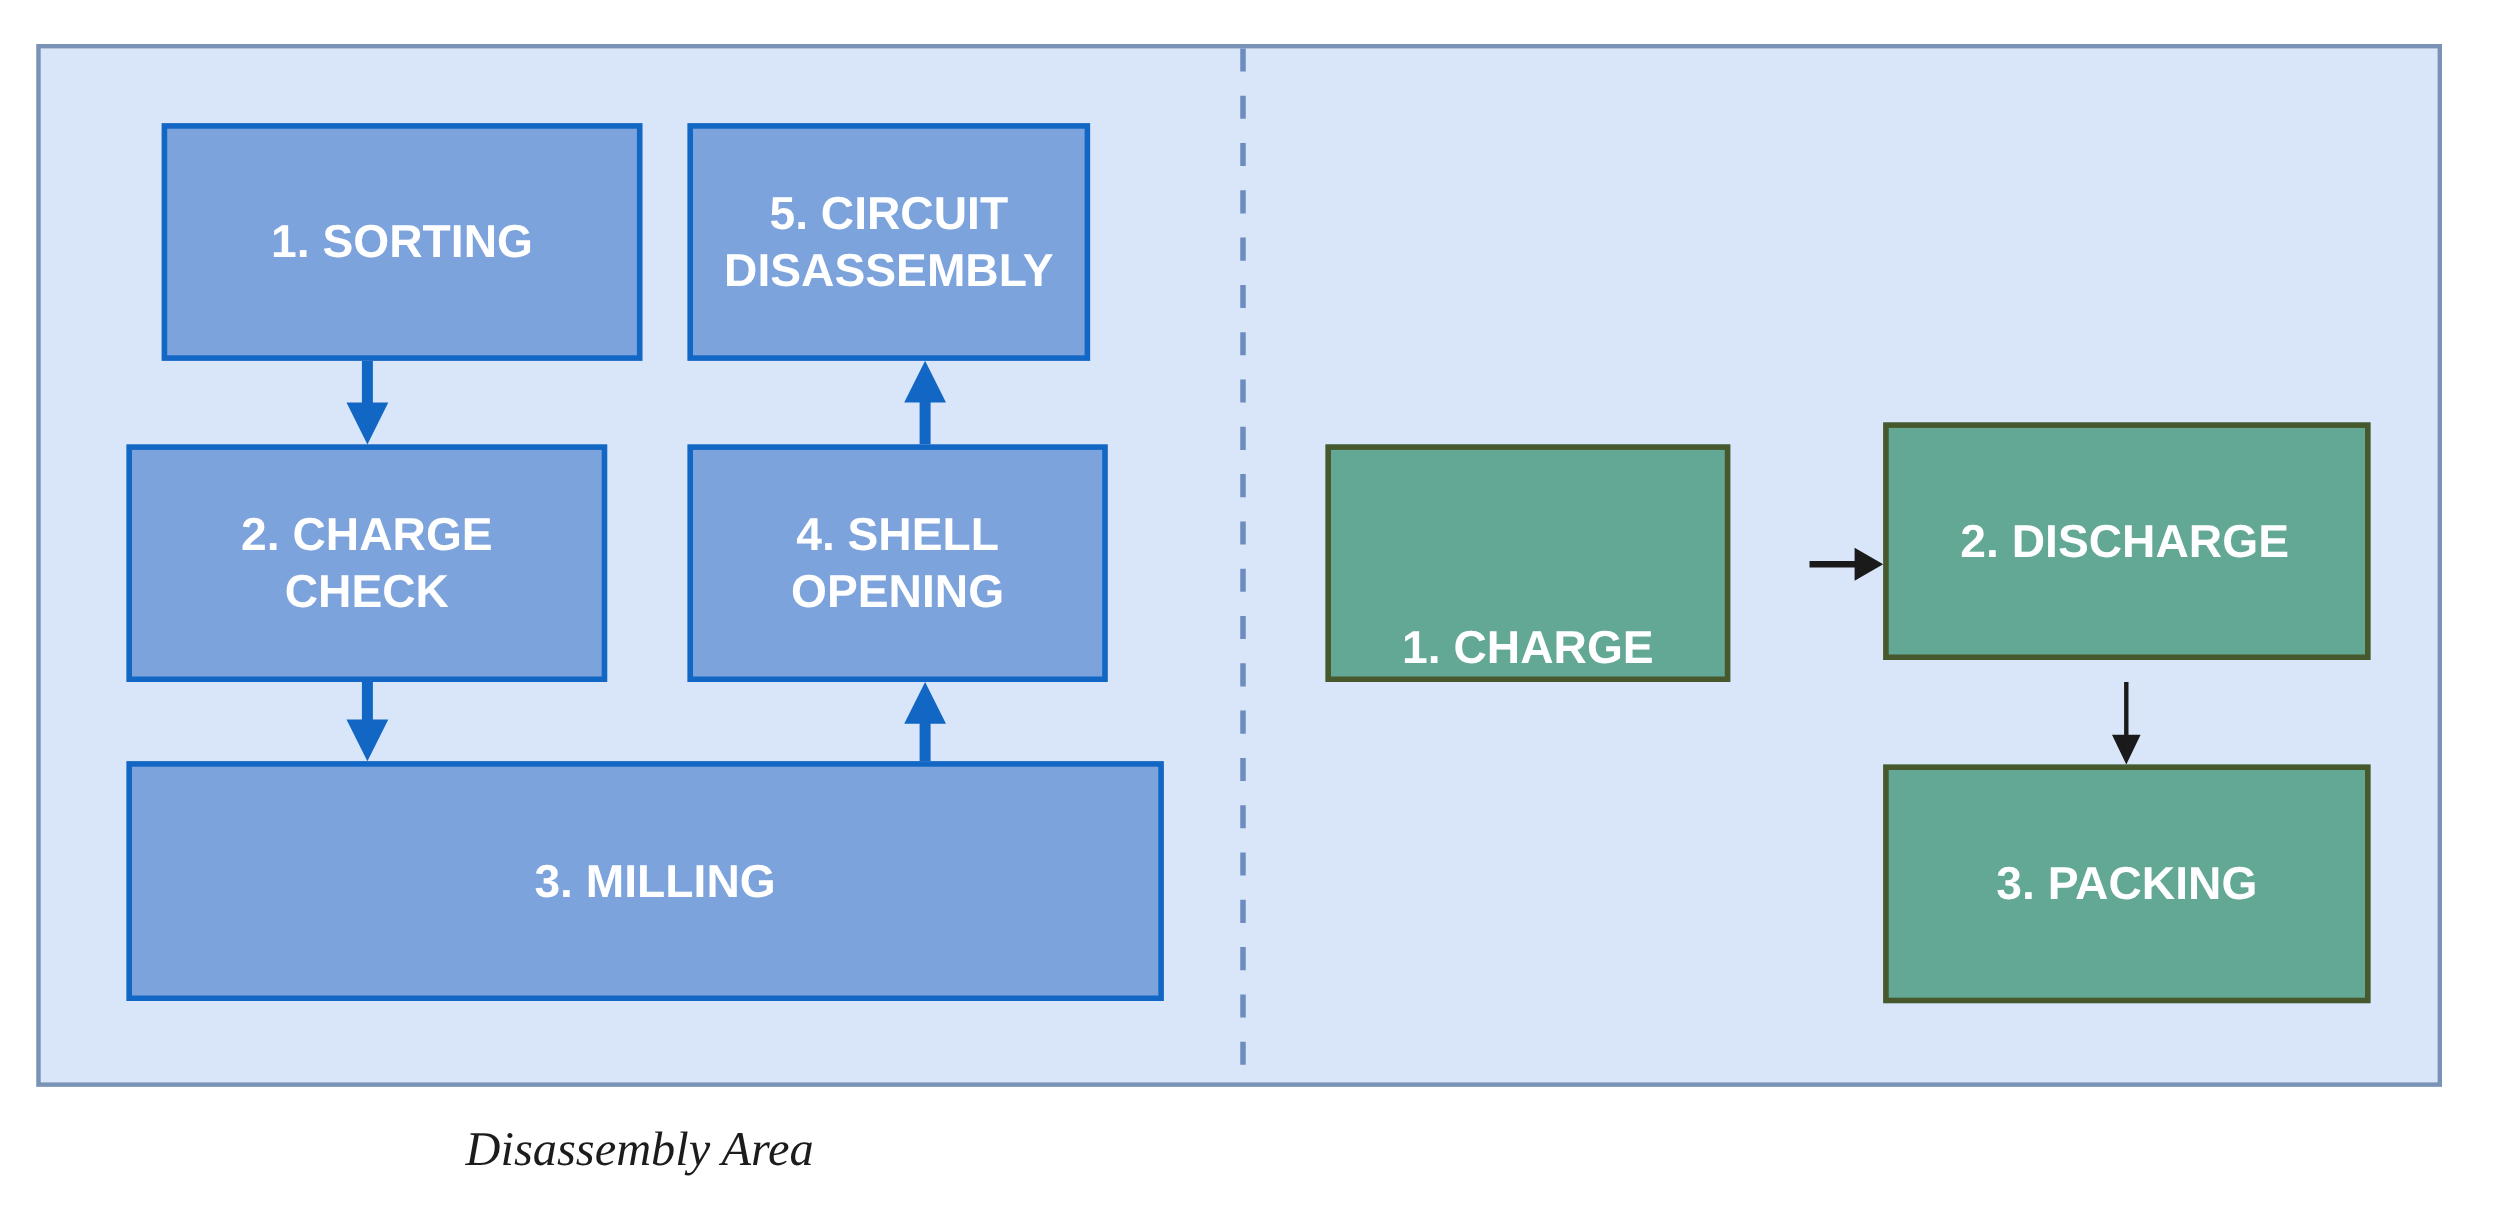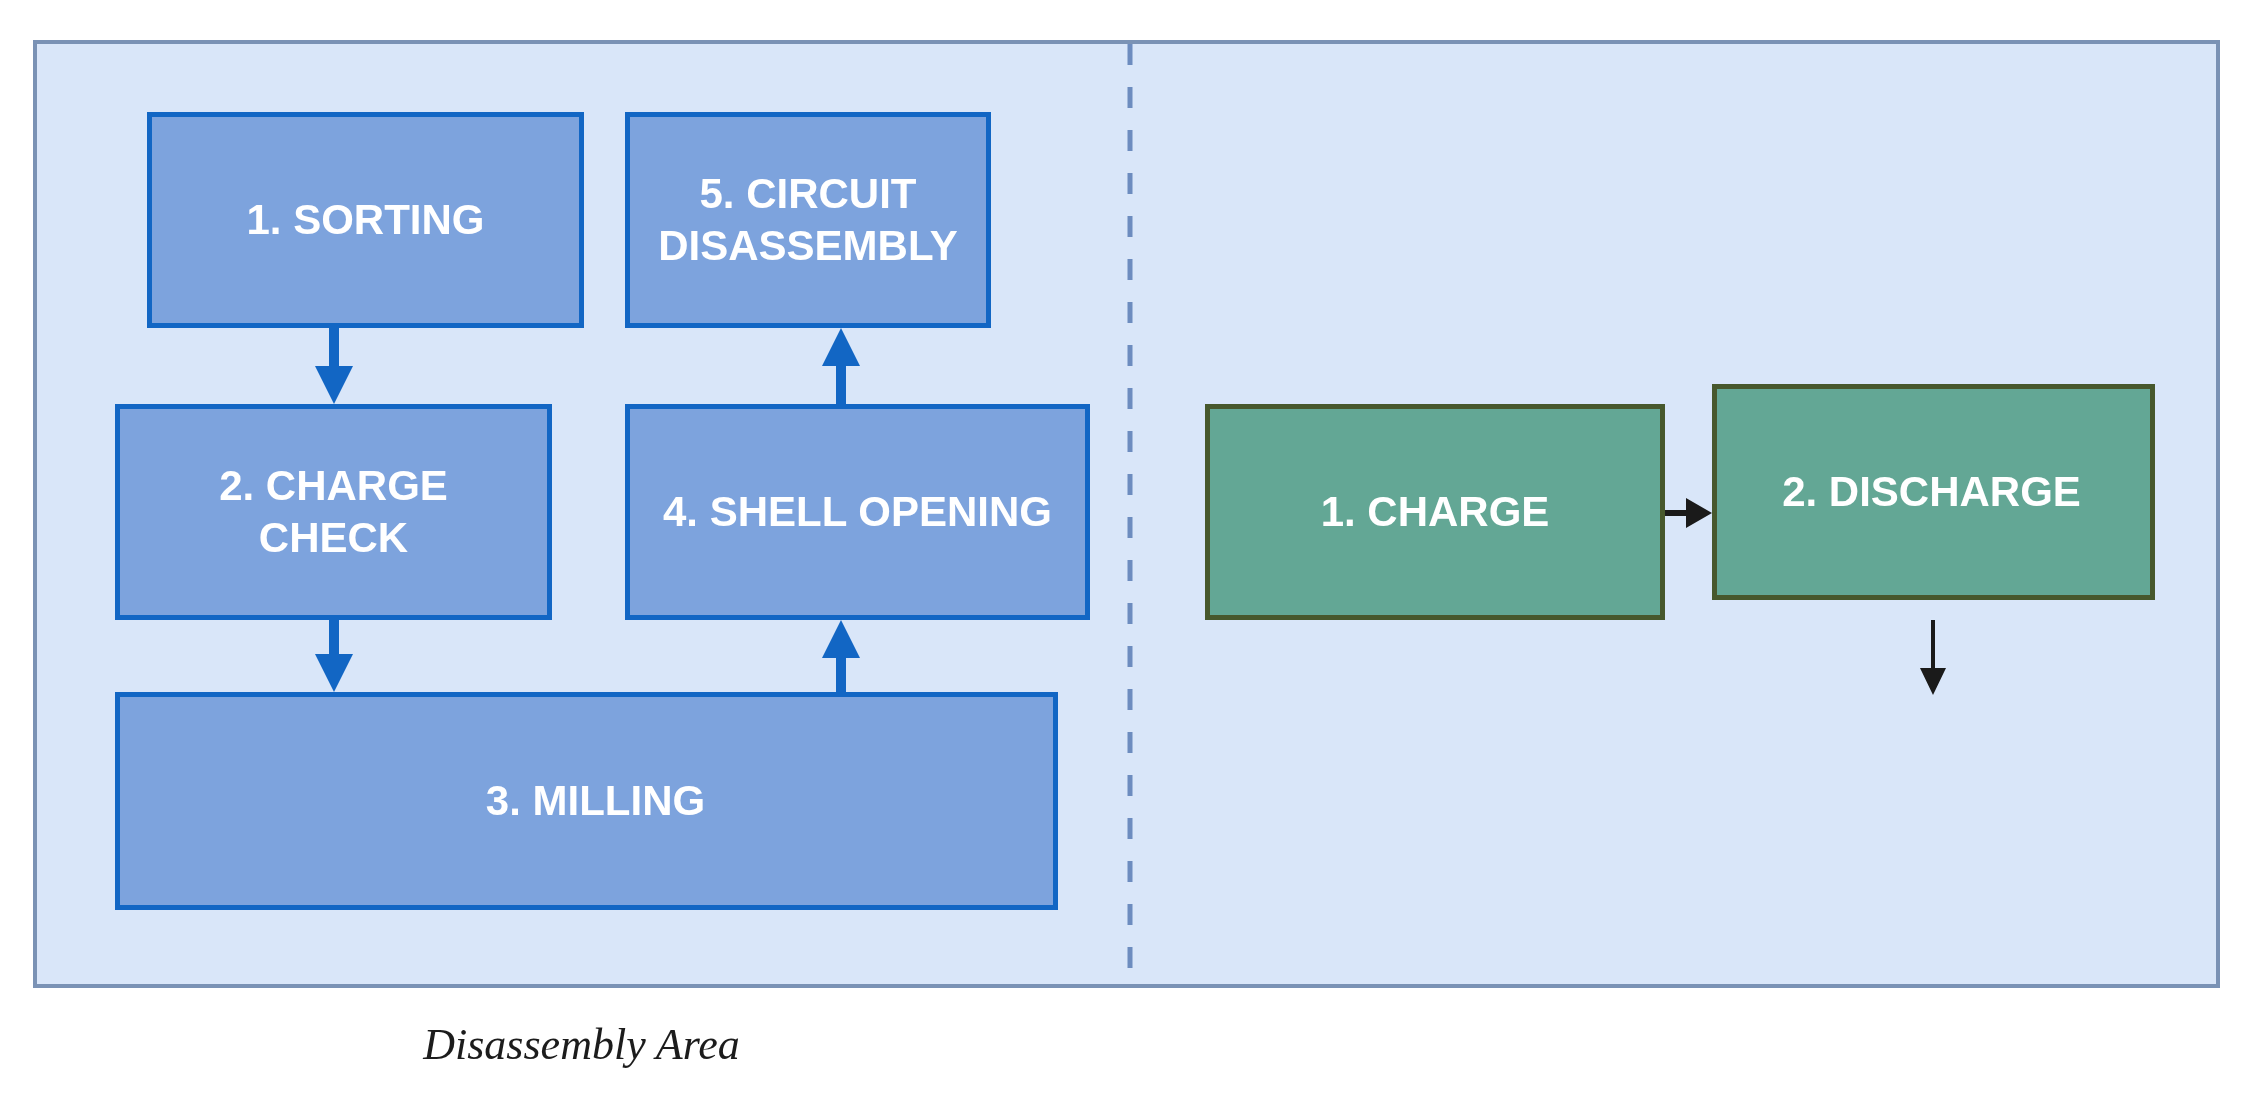--- a/index.html
+++ b/index.html
@@ -53,23 +53,23 @@
     background: var(--blue-box-fill);
     border: 5px solid var(--blue-box-border);
   }
   .box.green {
     background: var(--green-box-fill);
     border: 5px solid var(--green-box-border);
   }
   #box-sorting      { left: 115px;  top: 112px; width: 437px; height: 216px; margin-left: 32px; }
   #box-circuit      { left: 625px;  top: 112px; width: 366px; height: 216px; }
   #box-charge-check { left: 115px;  top: 404px; width: 437px; height: 216px; align-items: center; }
-  #box-shell        { left: 625px;  top: 404px; width: 465px; height: 216px; }
+  #box-shell        { left: 625px;  top: 404px; width: 382px; height: 216px; }
   #box-milling      { left: 115px;  top: 692px; width: 943px; height: 218px; padding-left: 42px; }
-  #box-charge       { left: 1205px; top: 404px; width: 460px; height: 216px; }
+  #box-charge       { left: 1205px; top: 404px; width: 368px; height: 216px; align-items: flex-end; }
   #box-discharge    { left: 1712px; top: 384px; width: 443px; height: 216px; padding-left: 20px; }
   #box-packing      { left: 1712px; top: 695px; width: 443px; height: 217px; }
   .caption {
     position: absolute;
     top: 1004px;
     height: 80px;
     display: flex;
     align-items: center;
     justify-content: center;
     font-family: "Liberation Serif", serif;
@@ -112,16 +112,19 @@
   <div class="box blue" id="box-milling">
     <span>3. MILLING</span>
   </div>
 
   <div class="box green" id="box-charge">
     <span>1. CHARGE</span>
   </div>
   <div class="box green" id="box-discharge">
     <span>2. DISCHARGE</span>
   </div>
+  <div class="box green" id="box-packing">
+    <span>3. PACKING</span>
+  </div>
 
   <div class="caption" id="caption-left">Disassembly Area</div>
 
 </div>
 
 </body></html>

